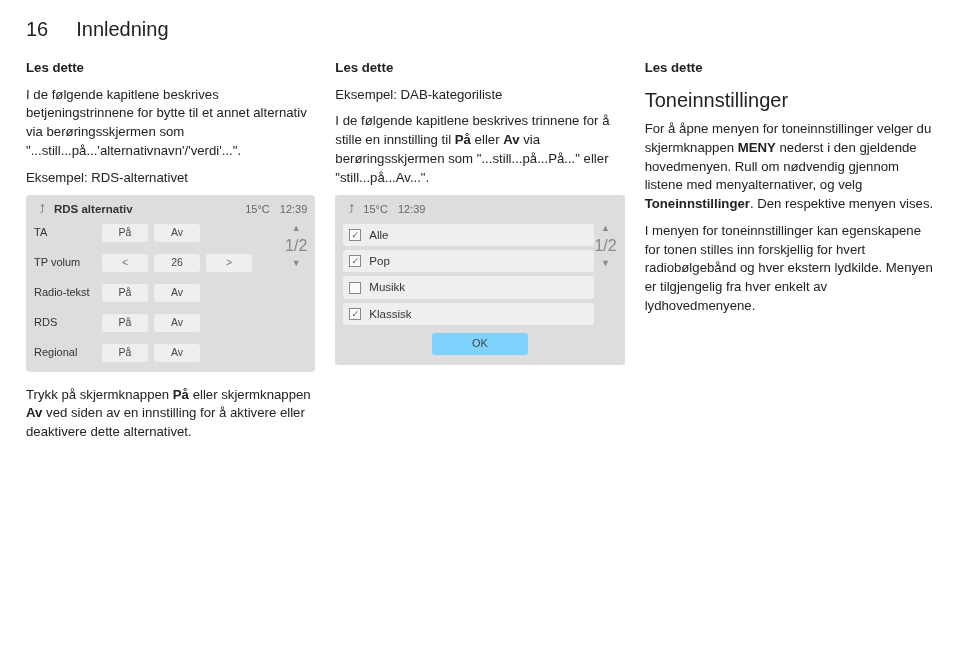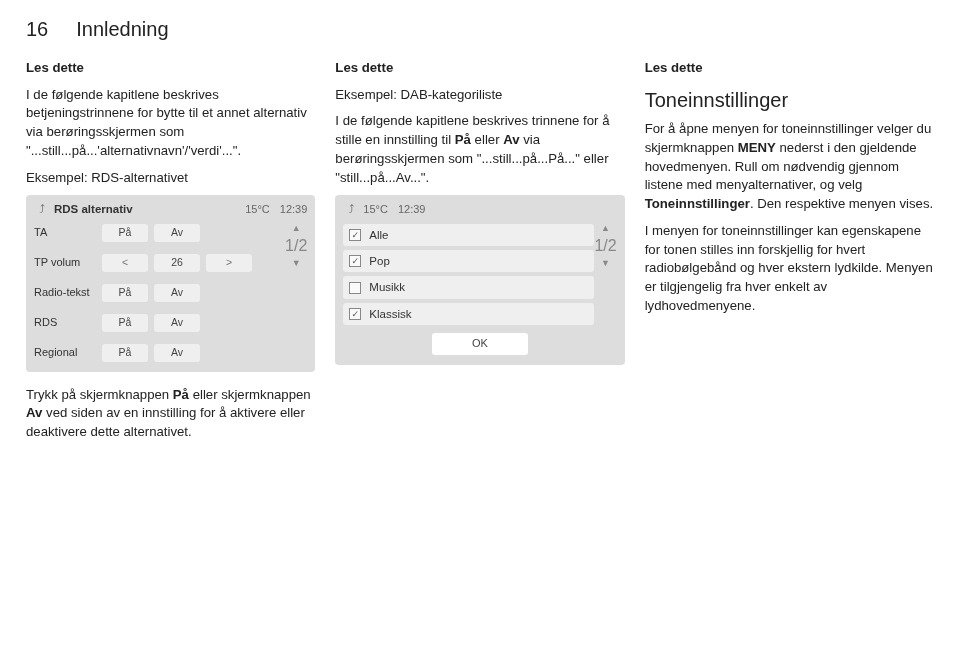--- a/index.html
+++ b/index.html
@@ -70,21 +70,21 @@
       background:#efefef; border-radius:3px;
       padding:3px 6px;
     }
     .chk {
       width:12px; height:12px; border:1px solid #888; background:#fafafa;
       display:inline-flex; align-items:center; justify-content:center;
       font-size:9px; color:#555;
     }
     .okbtn {
       display:block; margin:8px auto 0;
-      background:#ffffff; border-radius:3px;
+      background:#7dd3fc; border-radius:3px;
       padding:3px 40px; font-size:11px; color:#444;
       width:fit-content;
     }
     .heading { font-size: 20px; margin: 4px 0 6px; }
   </style>
 </head>
 <body>
 
 <div class="header">
   <span class="pagenum">16</span>

